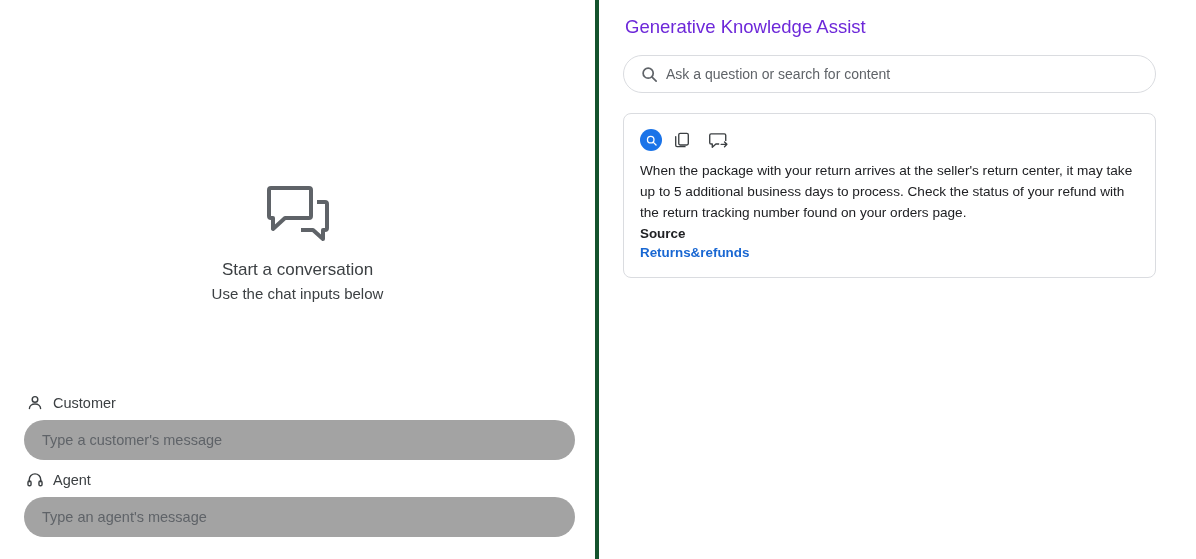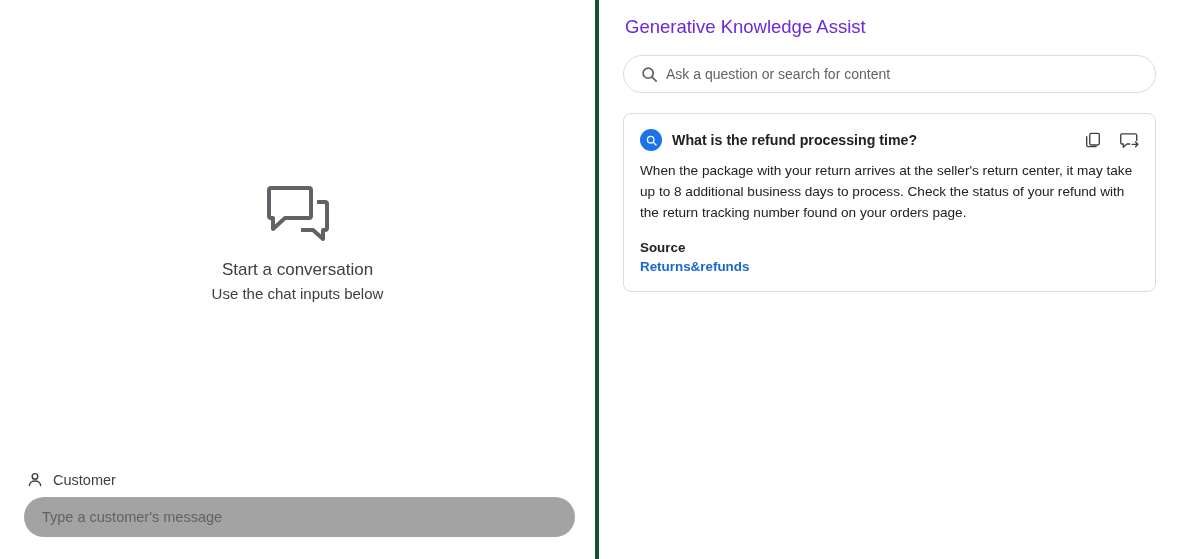--- a/index.html
+++ b/index.html
@@ -176,21 +176,21 @@
     justify-content: center;
     cursor: pointer;
   }
   .card-body {
     font-size: 13.6px;
     line-height: 21px;
     color: #202124;
     margin: 9px 0 0 0;
   }
   .source-label {
-    margin-top: 17px;
+    margin-top: 3px;
     font-size: 13.4px;
     font-weight: bold;
     color: #202124;
   }
   .source-link {
     margin-top: 4px;
     font-size: 13.4px;
     font-weight: bold;
     color: #1967d2;
     text-decoration: none;
@@ -224,20 +224,33 @@
             <svg viewBox="0 0 20 20" width="18" height="18" fill="none" xmlns="http://www.w3.org/2000/svg">
               <circle cx="10" cy="6" r="3.1" stroke="#3c4043" stroke-width="1.6"></circle>
               <path d="M3.8 16.2c0-3.1 2.8-5 6.2-5s6.2 1.9 6.2 5" stroke="#3c4043" stroke-width="1.6" stroke-linecap="round"></path>
             </svg>
           </span>
           <span class="lbl">Customer</span>
         </div>
         <input class="pill-input" type="text" value="" placeholder="Type a customer's message" style="">
       </div>
 
+      <div class="field-block">
+        <div class="field-label-row">
+          <span class="mini-icon">
+            <svg viewBox="0 0 20 20" width="18" height="18" fill="none" xmlns="http://www.w3.org/2000/svg">
+              <path d="M3.6 12V9.6a6.4 6.4 0 1 1 12.8 0V12" stroke="#3c4043" stroke-width="1.6" stroke-linecap="round"></path>
+              <rect x="2.2" y="11.2" width="3.4" height="5.2" rx="1.5" stroke="#3c4043" stroke-width="1.6"></rect>
+              <rect x="14.4" y="11.2" width="3.4" height="5.2" rx="1.5" stroke="#3c4043" stroke-width="1.6"></rect>
+            </svg>
+          </span>
+          <span class="lbl">Agent</span>
+        </div>
+        <input class="pill-input" type="text" value="" placeholder="Type an agent's message" style="">
+      </div>
 
     </div>
   </div>
 
   <div class="right-pane">
 
     <h1 class="gka-title">Generative Knowledge Assist</h1>
 
     <div class="search-bar">
       <span class="s-icon">
@@ -250,37 +263,36 @@
     </div>
 
     <div class="answer-card">
       <div class="card-head">
         <span class="blue-badge">
           <svg viewBox="0 0 20 20" width="13" height="13" fill="none" xmlns="http://www.w3.org/2000/svg">
             <circle cx="8.8" cy="8.8" r="5" stroke="#ffffff" stroke-width="2"></circle>
             <path d="M12.5 12.5 17 17" stroke="#ffffff" stroke-width="2" stroke-linecap="round"></path>
           </svg>
         </span>
-        <div class="card-question">What is the refund processing time?</div>
         <div class="card-actions">
           <span class="act-btn">
             <svg viewBox="0 0 20 20" width="18" height="18" fill="none" xmlns="http://www.w3.org/2000/svg">
               <rect x="6.4" y="2.6" width="10.6" height="13" rx="1.6" stroke="#3c4043" stroke-width="1.5"></rect>
               <path d="M13.4 17.4H4.6a1.6 1.6 0 0 1-1.6-1.6V6.2" stroke="#3c4043" stroke-width="1.5" stroke-linecap="round"></path>
             </svg>
           </span>
           <span class="act-btn">
             <svg viewBox="0 0 22 20" width="20" height="19" fill="none" xmlns="http://www.w3.org/2000/svg">
               <path d="M19.5 10.6V4.2a1.5 1.5 0 0 0-1.5-1.5H3.4a1.5 1.5 0 0 0-1.5 1.5v8.2a1.5 1.5 0 0 0 1.5 1.5h1.3v3.6l4-3.6h3.6" stroke="#3c4043" stroke-width="1.5" stroke-linejoin="round"></path>
               <path d="M14.4 14.2h6.4M18.2 11.6l2.6 2.6-2.6 2.6" stroke="#3c4043" stroke-width="1.5" stroke-linecap="round" stroke-linejoin="round"></path>
             </svg>
           </span>
         </div>
       </div>
 
-      <p class="card-body">When the package with your return arrives at the seller's return center, it may take up to 8 additional business days to process. Check the status of your refund with the return tracking number found on your orders page.</p>
+      <p class="card-body">When the package with your return arrives at the seller's return center, it may take up to 5 additional business days to process. Check the status of your refund with the return tracking number found on your orders page.</p>
 
       <div class="source-label">Source</div>
       <a class="source-link">Returns&amp;refunds</a>
     </div>
 
   </div>
 </div>
 
 </body></html>

